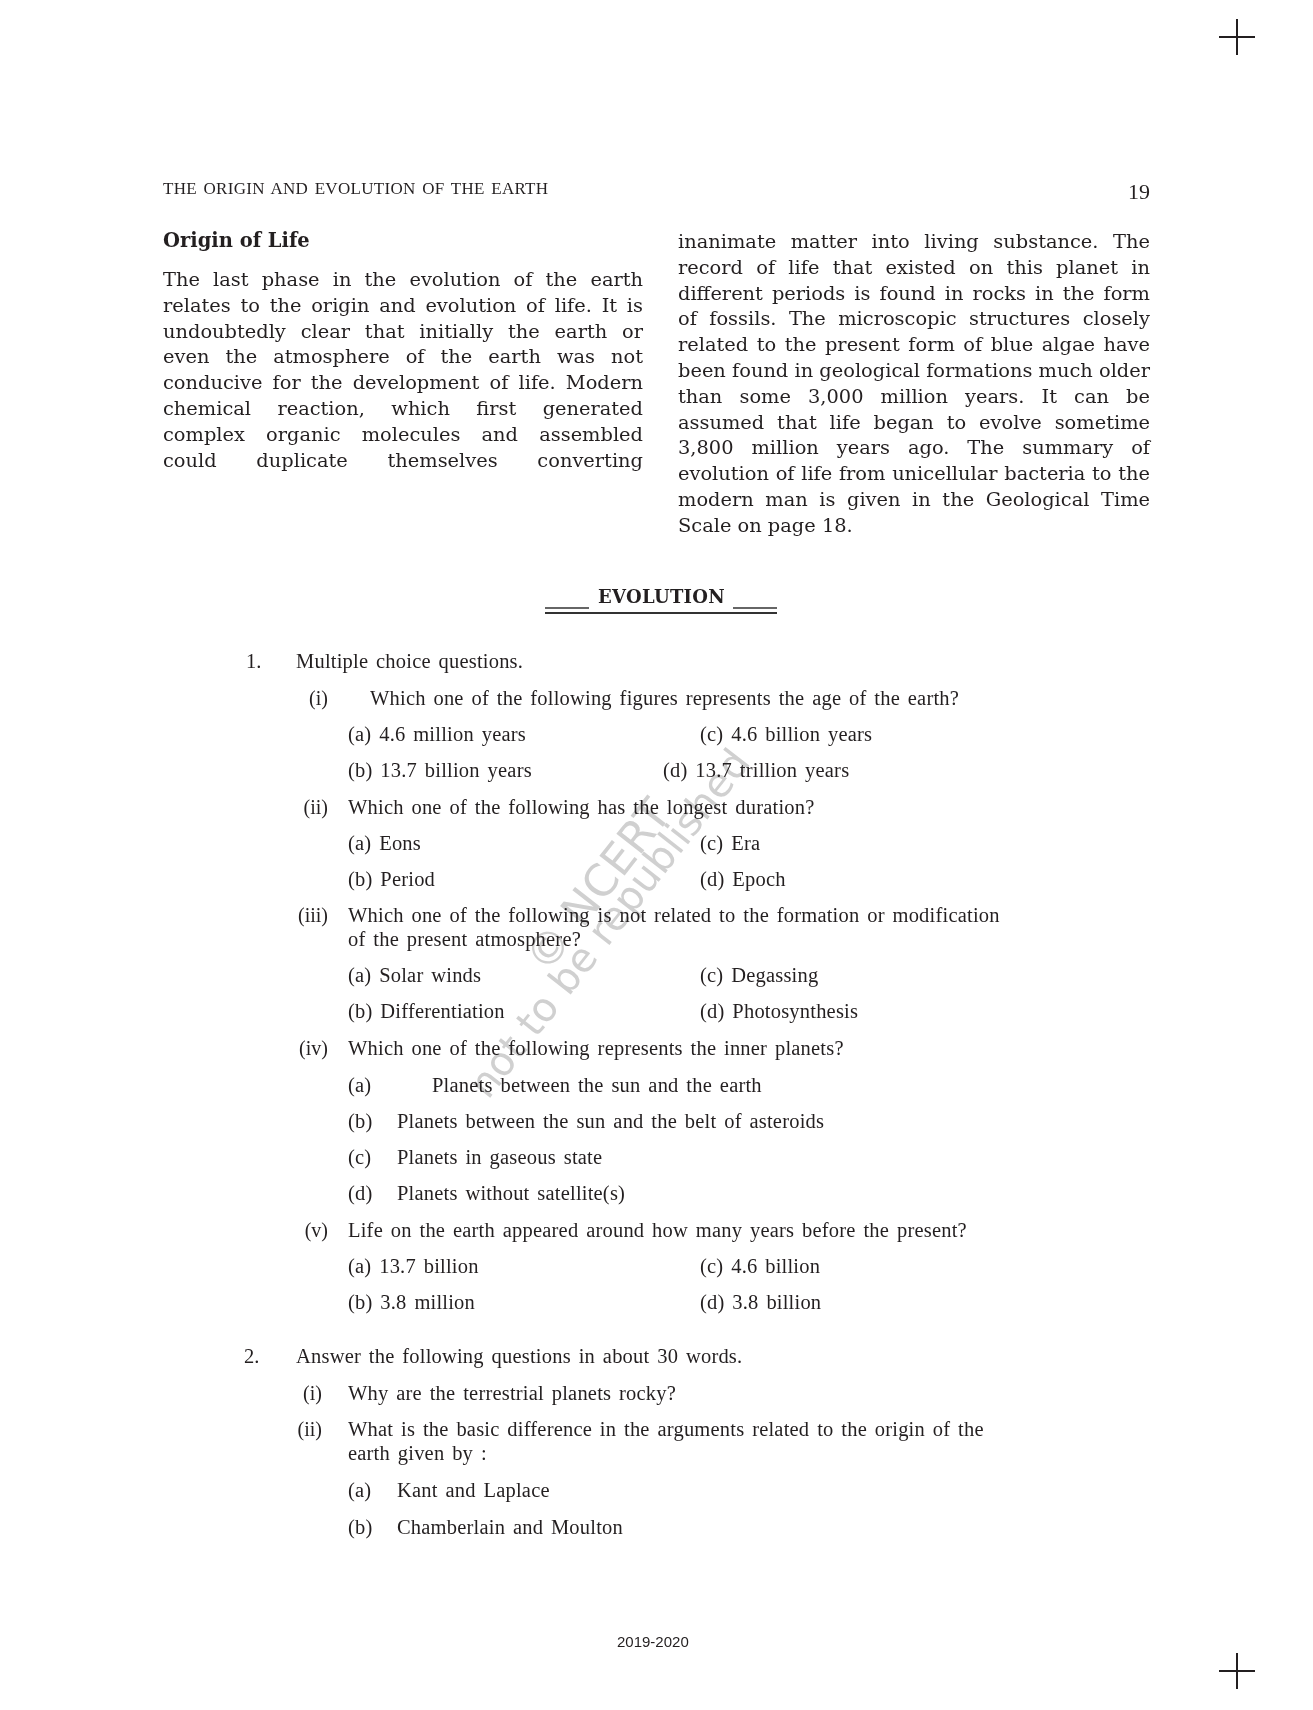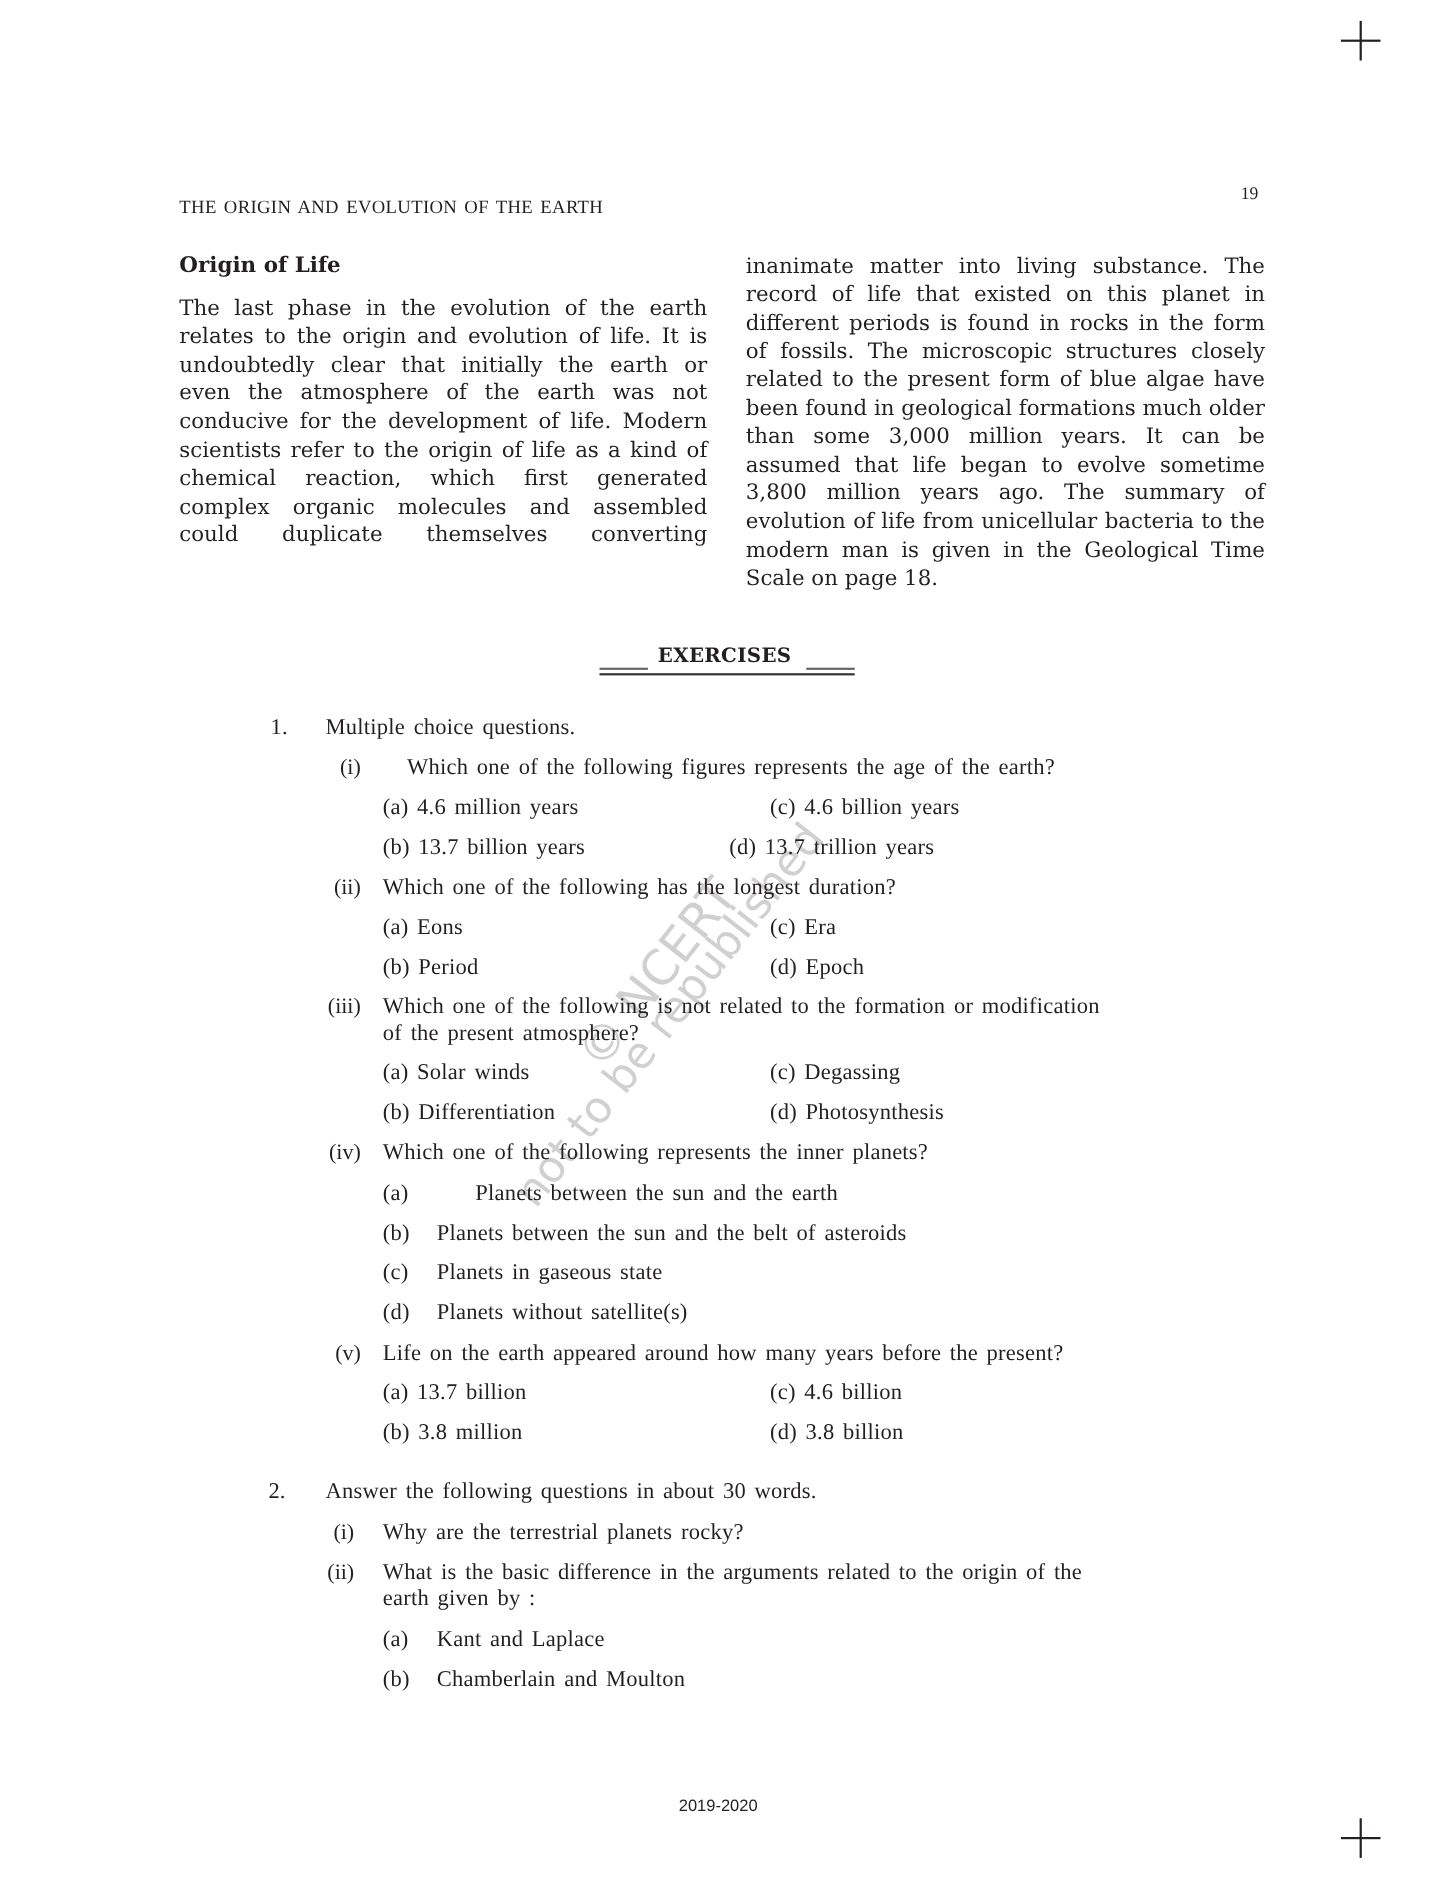--- a/index.html
+++ b/index.html
@@ -5,21 +5,21 @@
   html, body { margin: 0; padding: 0; background: #ffffff; }
   body { width: 1313px; height: 1710px; position: relative; overflow: hidden; color: #231f20;
          font-family: "DejaVu Serif", "Liberation Serif", serif; }
   .abs { position: absolute; }
   .crop { position: absolute; width: 36px; height: 36px; }
   .crop::before, .crop::after { content: ""; position: absolute; background: #231f20; }
   .crop::before { left: 0; top: 17px; width: 36px; height: 1.6px; }
   .crop::after  { left: 17px; top: 0; width: 1.6px; height: 36px; }
 
   .running-head { left: 163px; top: 179px; font-family: "Liberation Serif", serif; font-size: 17px; letter-spacing: 0.3px; word-spacing: 2px; }
-  .page-num { left: 1128px; top: 168px; font-family: "Liberation Serif", serif; font-size: 16px; }
+  .page-num { left: 1128px; top: 179px; font-family: "Liberation Serif", serif; font-size: 22px; }
 
   .col { position: absolute; font-family: "DejaVu Serif", serif; font-size: 19.4px; line-height: 25.8px; text-align: justify; }
   .col-left { left: 163px; top: 228px; width: 480px; }
   .col-right { left: 678px; top: 229px; width: 472px; }
   .section-title { font-weight: bold; font-size: 19.5px; margin: 0 0 13px 0; line-height: 26px; }
   .col span.line { display: block; text-align: justify; text-align-last: justify; }
   .col span.line.end { text-align-last: left; }
 
   .ex-head { left: 545px; top: 585px; width: 232px; height: 30px; }
   .ex-head .label { position: absolute; left: 53px; top: 1px; font-family: "DejaVu Serif", serif; font-weight: bold; font-size: 18px; letter-spacing: 0.3px; }
@@ -49,21 +49,20 @@
 <div class="watermark wm1">© NCERT</div>
 <div class="watermark wm2">not to be republished</div>
 
 <div class="col col-left">
   <div class="section-title">Origin of Life</div>
   <span class="line">The last phase in the evolution of the earth</span>
   <span class="line">relates to the origin and evolution of life. It is</span>
   <span class="line">undoubtedly clear that initially the earth or</span>
   <span class="line">even the atmosphere of the earth was not</span>
   <span class="line">conducive for the development of life. Modern</span>
-  <span class="line">scientists refer to the origin of life as a kind of</span>
   <span class="line">chemical reaction, which first generated</span>
   <span class="line">complex organic molecules and assembled</span>
   <span class="line">could duplicate themselves converting</span>
 </div>
 
 <div class="col col-right">
   <span class="line">inanimate matter into living substance. The</span>
   <span class="line">record of life that existed on this planet in</span>
   <span class="line">different periods is found in rocks in the form</span>
   <span class="line">of fossils. The microscopic structures closely</span>
@@ -72,21 +71,21 @@
   <span class="line">than some 3,000 million years. It can be</span>
   <span class="line">assumed that life began to evolve sometime</span>
   <span class="line">3,800 million years ago. The summary of</span>
   <span class="line">evolution of life from unicellular bacteria to the</span>
   <span class="line">modern man is given in the Geological Time</span>
   <span class="line end">Scale on page 18.</span>
 </div>
 
 <div class="abs ex-head">
   <span class="rule-l"></span>
-  <span class="label">EXERCISES</span>
+  <span class="label">EVOLUTION</span>
   <span class="rule-r"></span>
   <span class="rule-b"></span>
 </div>
 
 <div class="num" style="left:246px; top:650px;">1.</div>
 <div class="ex" style="left:296px; top:650px;">Multiple choice questions.</div>
 
 <div class="roman" style="left:288px; top:687px;">(i)</div>
 <div class="ex" style="left:348px; top:687px;margin-left:22px;">Which one of the following figures represents the age of the earth?</div>
 <div class="ex" style="left:348px; top:723px;">(a) 4.6 million years</div>

